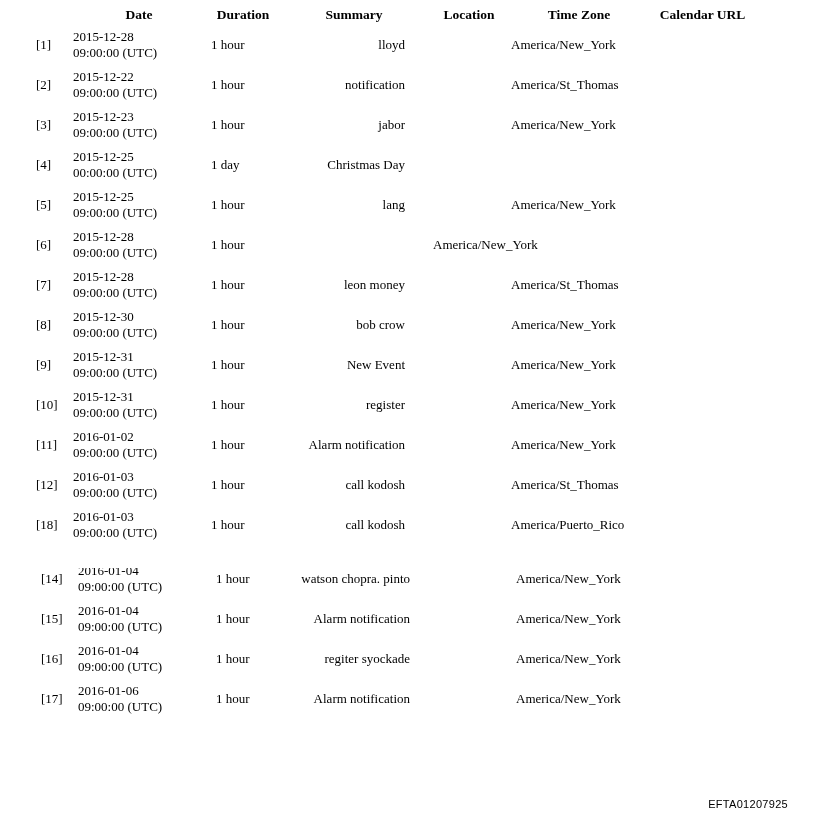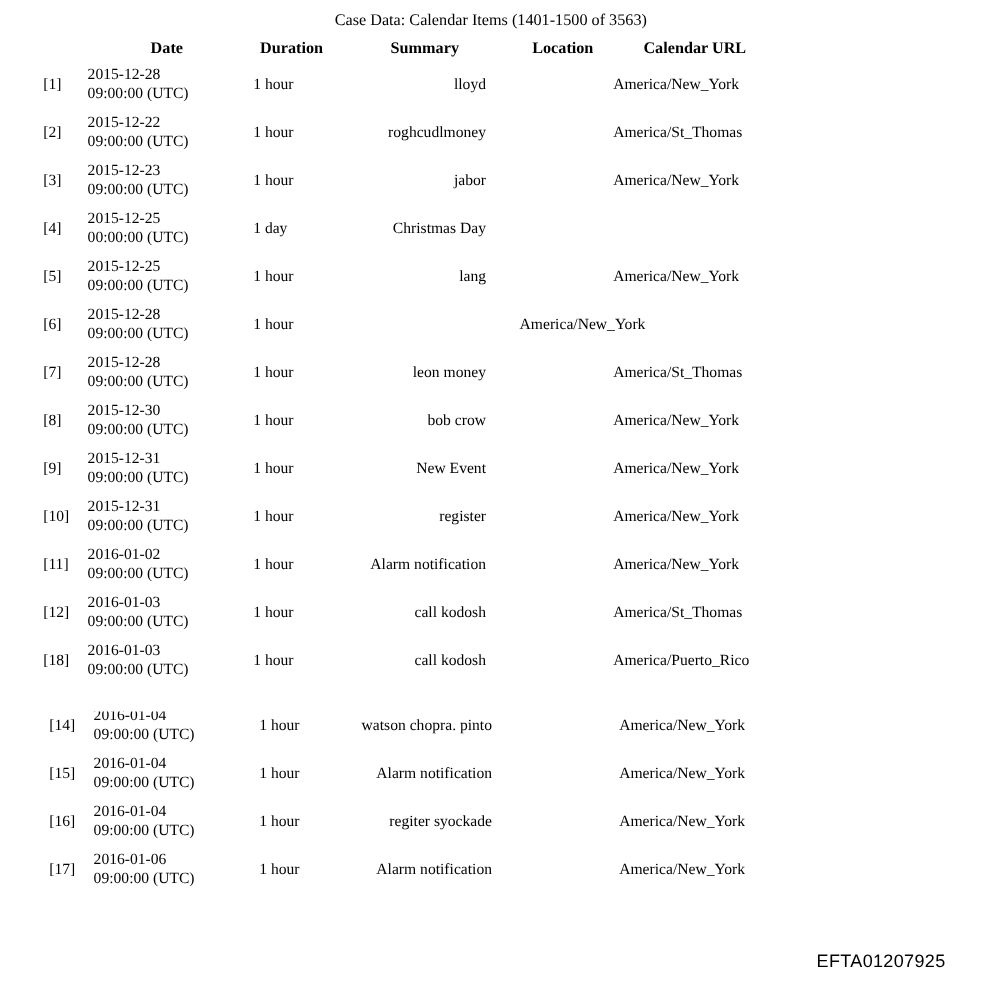--- a/index.html
+++ b/index.html
@@ -43,37 +43,37 @@
   .date-line, .time-line { display: block; }
   .summary-cell { max-width: 124px; text-align: right; }
   .page2 { transform: translateX(5px); }
   .first-page2 { margin-top: 14px; }
   .clip-top .date-line { clip-path: inset(5px 0 0 0); }
   .bates {
     position: absolute;
     right: 30px;
     bottom: 10px;
     font-family: "Liberation Sans", "DejaVu Sans", sans-serif;
-    font-size: 15px;
+    font-size: 11px;
     letter-spacing: 0.3px;
   }
 </style>
 </head>
 <body>
 
 <div class="page">
 
-  <div class="title">Case Data: Calendar Items (1401-1500 of 3563)</div>
 
   <div class="thead cols">
     <div class="cell"></div>
     <div class="cell">Date</div>
     <div class="cell">Duration</div>
     <div class="cell">Summary</div>
     <div class="cell">Location</div>
+    <div class="cell">Time Zone</div>
     <div class="cell">Calendar URL</div>
   </div>
 
   <div>
       <div class="trow cols">
         <div class="cell row-index">[1]</div>
         <div class="cell date-cell">
           <span class="date-line">2015-12-28</span>
           <span class="time-line">09:00:00 (UTC)</span>
         </div>
@@ -83,21 +83,21 @@
         <div class="cell time-zone-cell">America/New_York</div>
         <div class="cell calendar-url-cell"></div>
       </div>
       <div class="trow cols">
         <div class="cell row-index">[2]</div>
         <div class="cell date-cell">
           <span class="date-line">2015-12-22</span>
           <span class="time-line">09:00:00 (UTC)</span>
         </div>
         <div class="cell duration-cell">1 hour</div>
-        <div class="cell summary-cell">roghcudlmoney</div>
+        <div class="cell summary-cell">notification</div>
         <div class="cell location-cell"></div>
         <div class="cell time-zone-cell">America/St_Thomas</div>
         <div class="cell calendar-url-cell"></div>
       </div>
       <div class="trow cols">
         <div class="cell row-index">[3]</div>
         <div class="cell date-cell">
           <span class="date-line">2015-12-23</span>
           <span class="time-line">09:00:00 (UTC)</span>
         </div>

